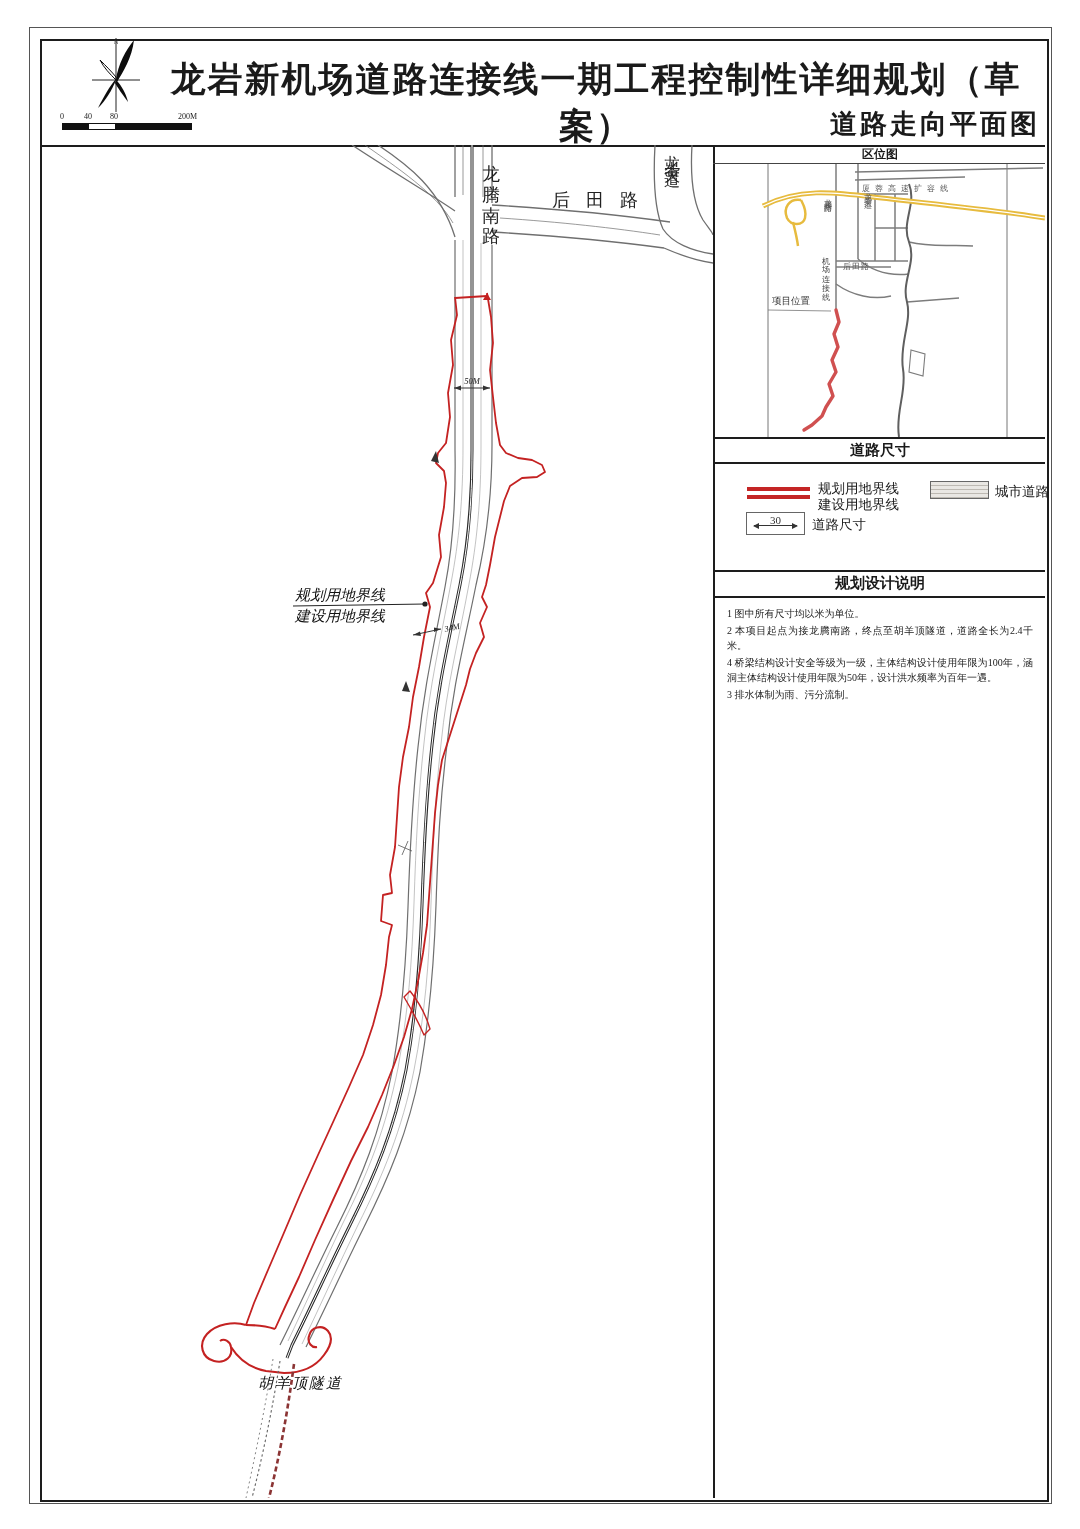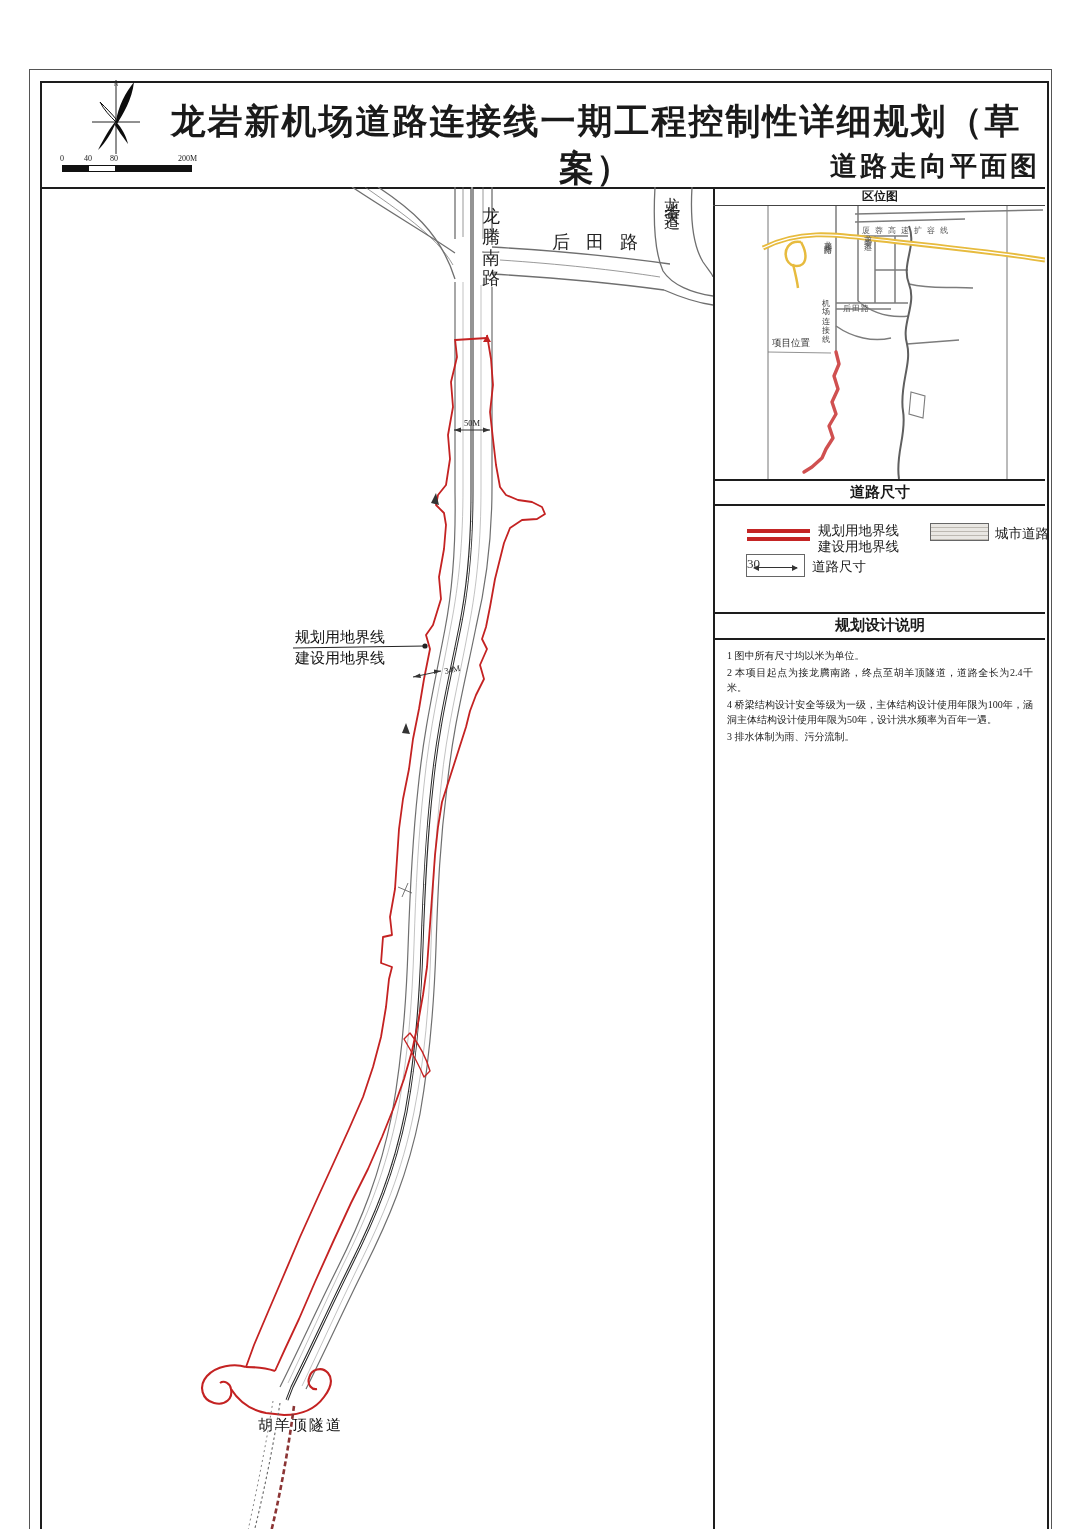--- a/index.html
+++ b/index.html
@@ -1,17 +1,17 @@
 <!DOCTYPE html>
 <html><head>
 <meta charset="utf-8">
 <style>
   html,body{margin:0;padding:0;background:#fff;}
   body{width:1080px;height:1529px;position:relative;font-family:"Liberation Serif","DejaVu Serif",serif;color:#1a1a1a;}
-  .abs{position:absolute;margin-top:42px;}
+  .abs{position:absolute;}
   
   .frame-outer{left:29px;top:27px;width:1021px;height:1475px;border:1px solid #555;}
   .frame-inner{left:40px;top:39px;width:1005px;height:1459px;border:2px solid #1d1d1d;}
   .hline{background:#1d1d1d;height:2px;}
   .vline{background:#1d1d1d;width:2px;}
   .thin{background:#444;}
   
   .main-title{left:150px;top:56px;width:892px;text-align:center;font-size:35px;font-weight:600;letter-spacing:2px;}
   .sub-title{left:640px;top:106px;width:400px;text-align:right;font-size:27px;font-weight:600;letter-spacing:3px;}
   
@@ -26,21 +26,21 @@
   
   .sec-head{width:334px;text-align:center;font-weight:600;}
   
   .lg-red-line{height:4px;background:#c42525;}
   .lg-cityroad{width:57px;height:16px;border:1px solid #666;background:repeating-linear-gradient(180deg,#e9e7e3 0 3px,#bdb9b2 3px 4px);}
   .lg-dimbox{width:57px;height:21px;border:1px solid #666;position:relative;}
   .lg-arrow{position:absolute;left:7px;right:7px;top:12px;height:1px;background:#333;}
   .lg-arrow:before,.lg-arrow:after{content:"";position:absolute;top:-2.5px;border-top:3px solid transparent;border-bottom:3px solid transparent;}
   .lg-arrow:before{left:-1px;border-right:6px solid #333;}
   .lg-arrow:after{right:-1px;border-left:6px solid #333;}
-  .lg-dimval{position:absolute;left:0;right:0;top:1px;text-align:left;font-size:13px;color:#333;}
+  .lg-dimval{position:absolute;left:0;right:0;top:1px;text-align:center;font-size:11px;color:#333;}
   .lg-label{font-size:13.5px;}
   
   .notes{left:727px;top:606px;width:306px;font-size:10px;line-height:1.55;text-align:justify;}
   .notes div{margin-bottom:1px;}
 </style>
 </head>
 <body>
 
 <div class="abs frame-outer"></div>
 <div class="abs frame-inner"></div>
@@ -67,21 +67,21 @@
   <div class="scale-bar">
     <div class="sb-seg" style="width:26px;background:#111;"></div>
     <div class="sb-seg" style="width:26px;background:#fff;"></div>
     <div class="sb-seg" style="width:76px;background:#111;"></div>
   </div>
 </div>
 
 <div class="abs hline" style="left:40px;top:145px;width:1005px;"></div>
 <div class="abs vline" style="left:713px;top:145px;height:1353px;"></div>
 
-<div class="abs" style="left:40px;top:145px;width:673px;height:1353px;">
+<div class="abs" style="left:40px;top:145px;width:673px;height:1353px;font-style:italic;">
   <svg width="673" height="1353" viewBox="0 0 673 1353">
 
     <g stroke="#6f6f6f" stroke-width="1.3" fill="none">
       <path d="M312,0 C348,24 392,50 415,66"></path>
       <path d="M338,0 C368,20 400,44 415,92"></path>
       <path d="M325,0 C356,22 396,48 413,78" stroke-width="0.7"></path>
       <path d="M415,0 V52"></path>
         <path d="M452,0 V58"></path>
       <path d="M423,0 V50" stroke-width="0.7"></path>
         <path d="M443,0 V52" stroke-width="0.7"></path>

